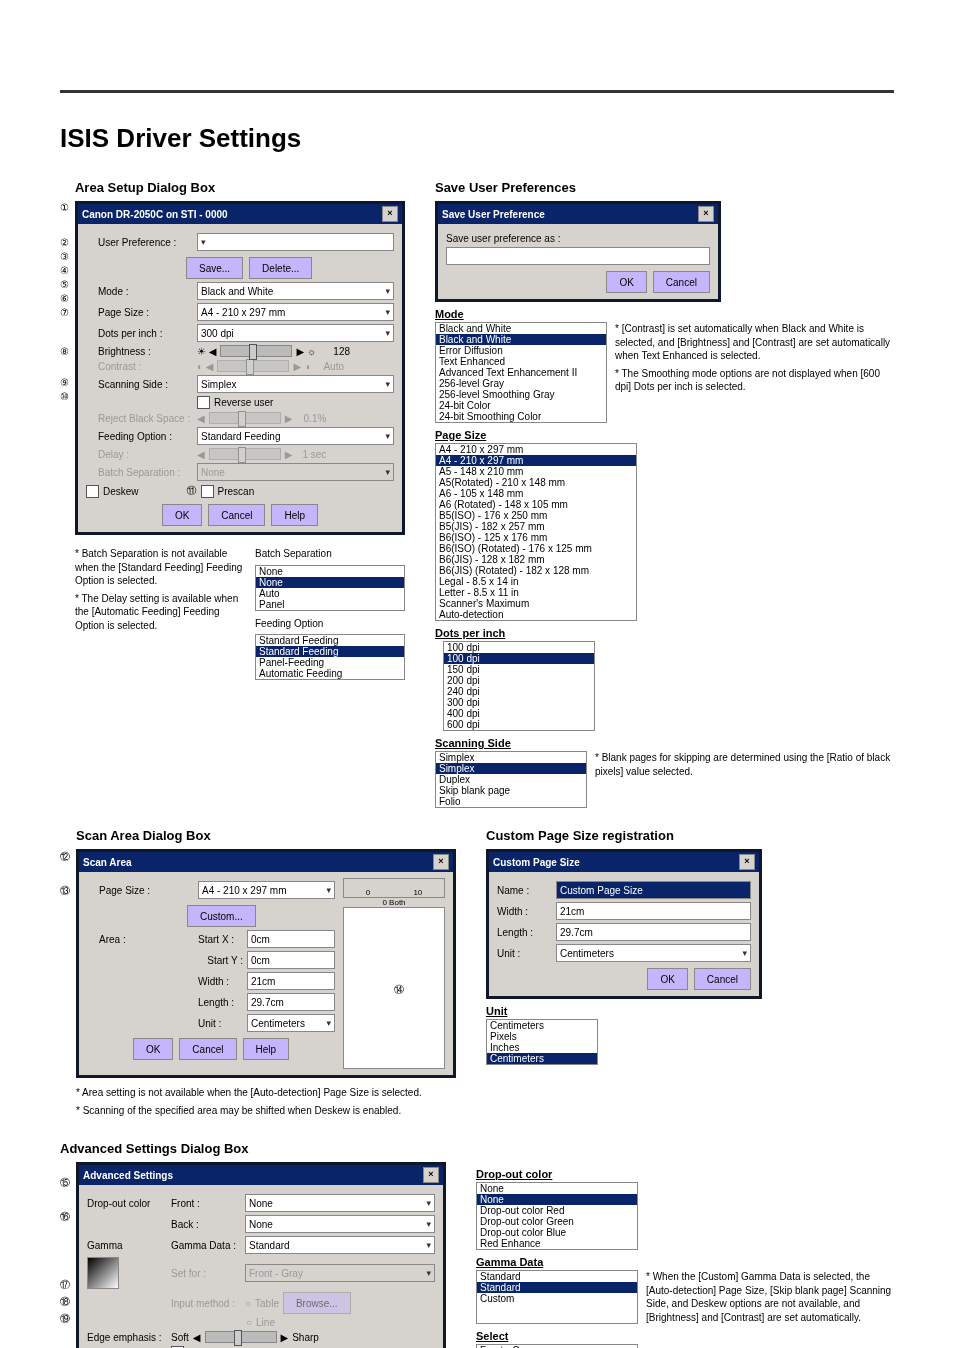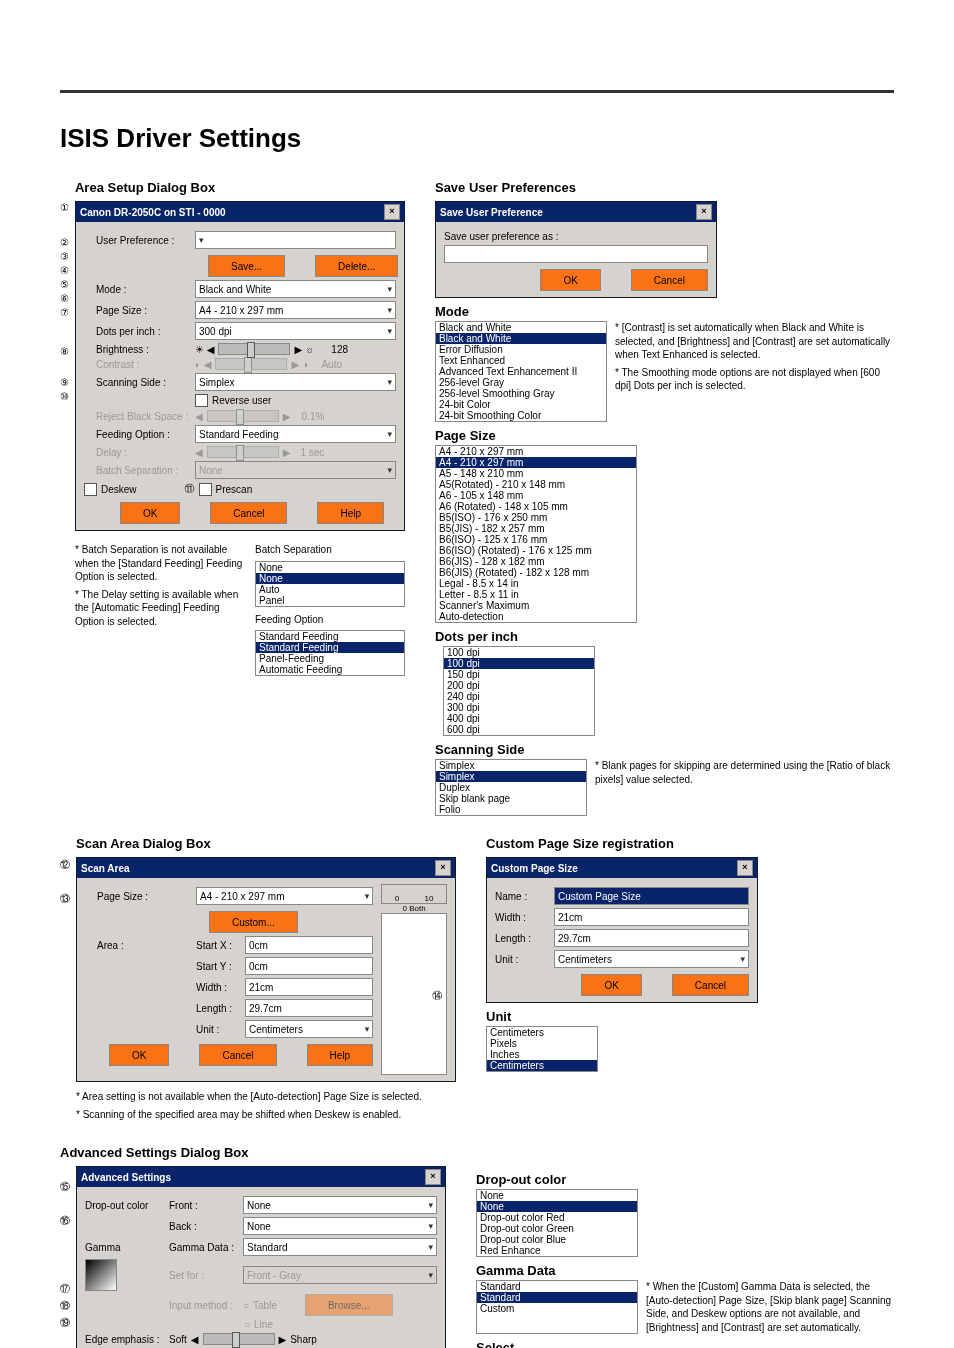--- a/index.html
+++ b/index.html
@@ -1,45 +1,45 @@
 <!DOCTYPE html>
 <html><head>
 <meta charset="utf-8">
 <style>
   body { margin:0; font-family: Arial, Helvetica, sans-serif; background:#fff; color:#000; width:954px; }
   .page { padding: 90px 60px 40px 60px; }
   .topbar { border-top: 3px solid #333; margin: 0 0 30px 0; }
   h1 { font-size: 26px; font-weight:bold; margin: 0 0 20px 0; }
   h2 { font-size: 13px; font-weight:bold; margin: 6px 0; }
-  .dialog { border:1px solid #0f172a; background:#d6d3ce; font-size:10px; color:#000; }
+  .dialog { border:3px solid #0f172a; background:#d6d3ce; font-size:10px; color:#000; }
   .dialog-title { background:#0a246a; color:#fff; padding:2px 4px; display:flex; justify-content:space-between; align-items:center; font-weight:bold; }
   .close-x { background:#d6d3ce; color:#000; width:14px; height:14px; display:inline-block; text-align:center; line-height:12px; border:1px solid #888; font-size:9px; }
   .dialog-body { padding:6px 8px; }
   .row { display:flex; align-items:center; margin:3px 0; gap:4px; }
   .lbl { width:95px;padding-left:12px; }
   .field { background:#fff; border:1px solid #888; height:16px; padding:0 3px; display:flex; align-items:center; justify-content:space-between; flex:1; }
   .field.disabled { background:#d6d3ce; color:#999; }
   .drop-arrow::after { content:"▾"; font-size:9px; color:#333; }
-  .btn { background:#f97316; border:1px solid #888; padding:1px 22px; font-size:10px; height:18px; display:inline-flex; align-items:center;margin-left:24px; }
+  .btn { background:#c4b5fd; border:1px solid #888; padding:1px 12px; font-size:10px; height:18px; display:inline-flex; align-items:center; }
   .btn-row { display:flex; gap:6px; justify-content:center; margin-top:6px; }
   .slider { display:inline-block; width:70px; height:10px; background:linear-gradient(to right,#bbb,#bbb); border:1px solid #888; position:relative; }
   .slider::after { content:""; position:absolute; top:-2px; left:40%; width:6px; height:14px; background:#ccc; border:1px solid #555; }
   .chk { width:11px; height:11px; border:1px solid #555; display:inline-block; background:#fff; }
   .small-note { font-size:10px; line-height:1.35; margin:4px 0; }
   .listbox { border:1px solid #888; background:#fff; font-size:10px; }
   .listbox .sel { background:#0a246a; color:#fff; }
   .listbox div { padding:0 3px; white-space:nowrap; }
   .ruler { background:#d6d3ce; height:18px; border:1px solid #888; display:flex; align-items:flex-end; justify-content:space-around; font-size:8px; }
   .preview-area { background:#fff; border:1px solid #888; height:160px; }
   .section-gap { height:14px; }
   .side-note { font-size:10px; line-height:1.35; }
   .mode-col { display:flex; gap:8px; }
   .list-narrow { width:170px; }
   .list-wide { width:200px; }
-  .dashlabel { font-weight:bold; font-size:13px; margin:6px 0 2px 0; }
+  .dashlabel { font-weight:bold; font-size:11px; margin:6px 0 2px 0;text-decoration:underline; }
   .flex-split { display:flex; gap:30px; }
   .num-list { display:flex; flex-direction:column; gap:3px; margin-top:28px; font-size:10px; }
   .small-inline { width:60px; }
   .val-r { width:30px; text-align:right; font-size:10px; }
   .advanced-body .row .lbl2 { width:70px; }
   .spacer-v { height:8px; }
 </style>
 </head>
 <body>
 
@@ -306,21 +306,21 @@
                 </div>
               <div class="row">
                   <span class="lbl">Area :</span>
                 <span style="width:45px;">Start X :</span>
                 <div class="field small-inline">
                     <span>0cm</span>
                   </div>
                 </div>
               <div class="row">
                   <span class="lbl"></span>
-                  <span style="width:45px;">Start Y :</span>
+                  <span style="width:45px;text-align:right;">Start Y :</span>
                 <div class="field small-inline">
                     <span>0cm</span>
                   </div>
                 </div>
               <div class="row">
                   <span class="lbl"></span>
                   <span style="width:45px;">Width :</span>
                 <div class="field small-inline">
                     <span>21cm</span>
                   </div>

